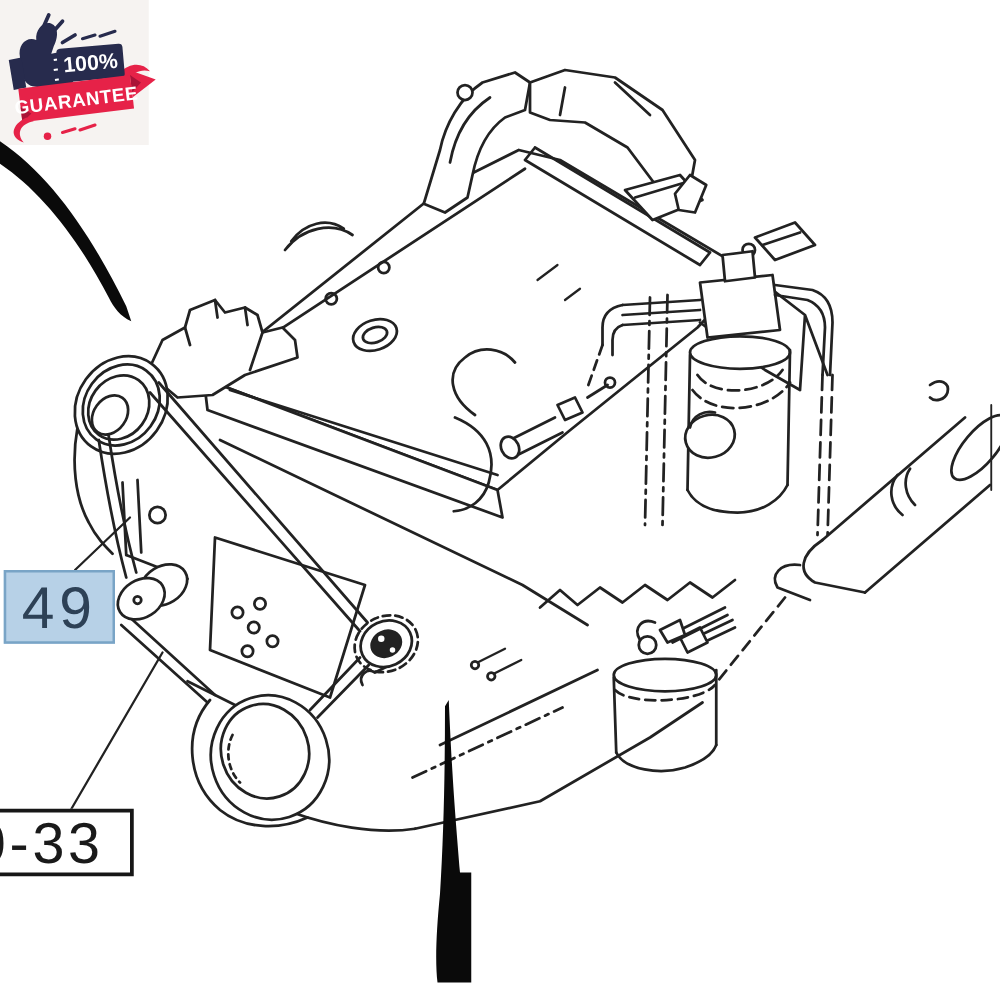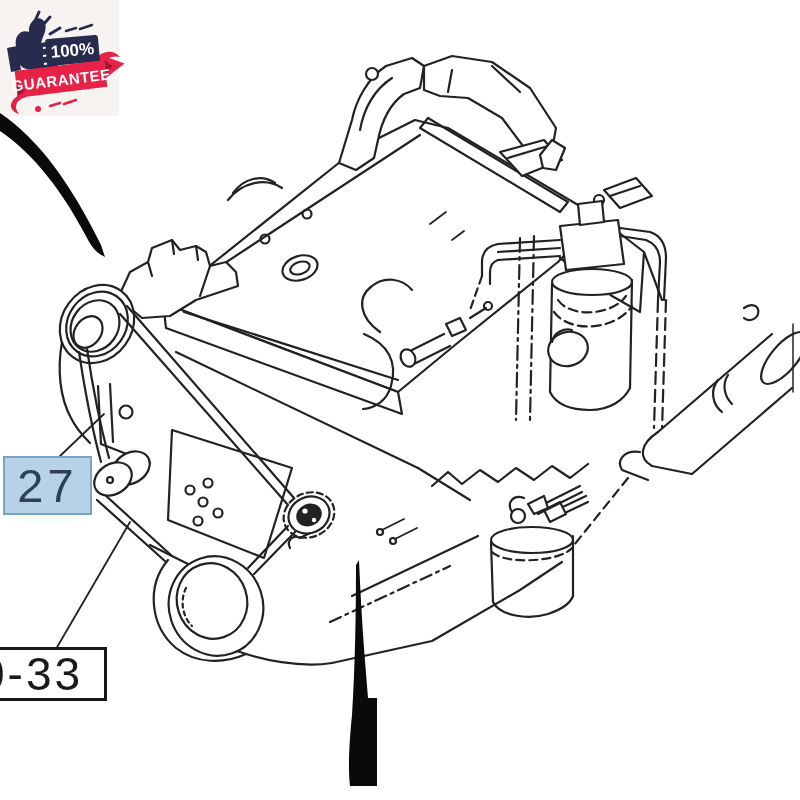--- a/index.html
+++ b/index.html
@@ -204,19 +204,19 @@
     </g>
     <g>
       <path d="M17,88 C5,94 3,104 15,108 C9,101 12,93 23,91 Z" fill="#e62248"></path>
       <circle cx="34" cy="103" r="3" fill="#e62248"></circle>
       <path d="M46,100 L56,97 M60,98 L72,94" stroke="#e62248" stroke-width="2.5" stroke-linecap="round" fill="none"></path>
     </g>
   </g>
 </svg>
 
 <div id="callout-32" class="callout">
-  <span>27</span>
+  <span>49</span>
 </div>
 <div id="callout-033" class="callout">
   <span>0-33</span>
 </div>
 
 </div>
 
 </body></html>

